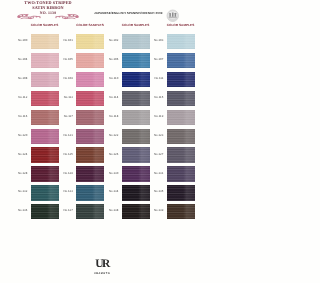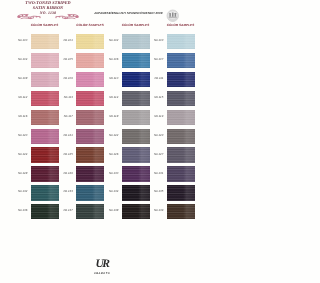--- a/index.html
+++ b/index.html
@@ -1,20 +1,20 @@
 <!DOCTYPE html>
 <html><head>
 <meta charset="utf-8">
 <title>Two-Toned Striped Satin Ribbon color card</title>
 <style>
   html,body{margin:0;padding:0;}
   body{width:200px;height:283px;background:#fefefd;overflow:hidden;
        font-family:"Liberation Sans",sans-serif;
        -webkit-font-smoothing:antialiased;text-rendering:geometricPrecision;}
-  .page{position:relative;width:200px;height:283px;background:#fefefc;will-change:transform;font-style:italic;}
+  .page{position:relative;width:200px;height:283px;background:#fefefc;will-change:transform;}
 
   
   #title-block{position:absolute;left:18px;top:0.8px;width:60px;text-align:center;}
   .t-line{color:#6d2c3c;font-weight:bold;line-height:1.18;white-space:nowrap;
           font-family:"Liberation Serif",serif;}
   #title-1{font-size:4.2px;letter-spacing:0.1px;}
   #title-2{font-size:4.2px;letter-spacing:0.1px;}
   #title-3{font-size:3.8px;letter-spacing:0.2px;position:relative;z-index:2;}
   #flourish{position:absolute;left:17px;top:11.6px;width:62px;height:9px;}
   #subtitle{position:absolute;left:94px;top:10.6px;font-size:3.0px;color:#333;

